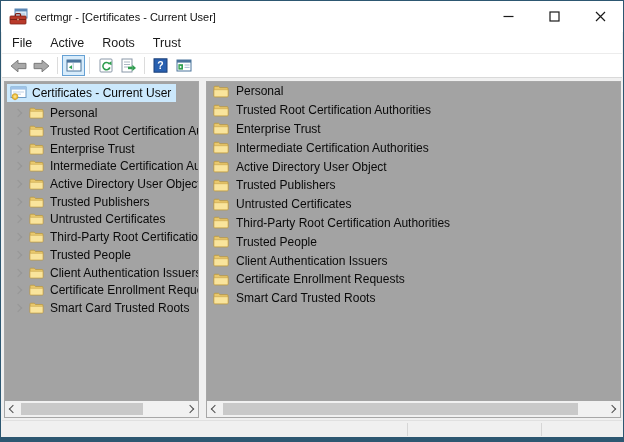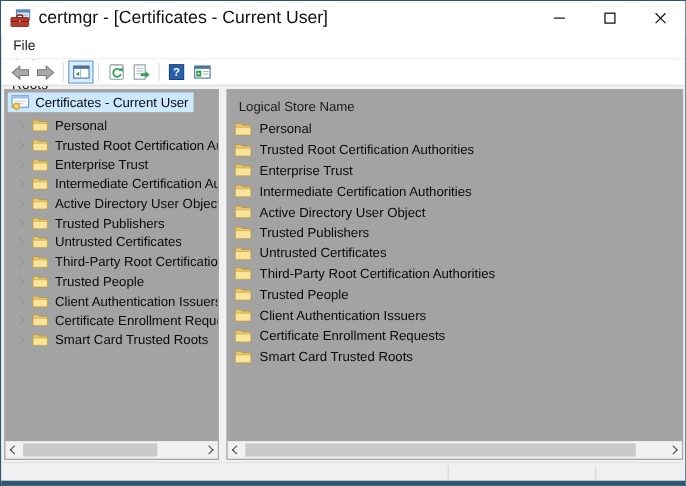--- a/index.html
+++ b/index.html
@@ -7,26 +7,26 @@
     position:relative;width:624px;height:442px;box-sizing:border-box;
     background:#f0f0f0;border:1px solid #2d5771;overflow:hidden;
     font-family:"Liberation Sans",sans-serif;color:#1a1a1a;
     -webkit-font-smoothing:antialiased;
   }
   .window::after{content:"";position:absolute;left:0;right:0;bottom:0;height:4px;background:#2d5771;}
 
   
   .titlebar{position:absolute;top:0;left:0;right:0;height:31px;background:#fff;display:flex;align-items:center;}
   .app-icon{margin-left:8px;flex:0 0 auto;display:flex;}
-  .title-text{margin-left:7px;font-size:16px;color:#101010;white-space:nowrap;}
+  .title-text{margin-left:7px;font-size:11px;color:#101010;white-space:nowrap;}
   .win-controls{margin-left:auto;display:flex;height:100%;}
   .wbtn{width:46px;height:100%;display:flex;align-items:center;justify-content:center;}
 
   
-  .menubar{position:absolute;top:31px;left:1px;right:1px;height:21px;background:#fff;display:flex;align-items:flex-start;font-size:12.5px;border-bottom:1px solid #ececec;flex-direction:column;}
+  .menubar{position:absolute;top:31px;left:1px;right:1px;height:21px;background:#fff;display:flex;align-items:center;font-size:12.5px;border-bottom:1px solid #ececec;}
   .menu-item{padding:2px 9px;white-space:nowrap;}
   .menu-item:first-child{margin-left:1px;}
 
   
   .toolbar{position:absolute;top:53px;left:1px;right:1px;height:24px;background:#fff;display:flex;align-items:center;padding-left:5px;border-bottom:1px solid #d9d9d9;box-sizing:border-box;}
   .tb-btn{width:23px;height:21px;display:flex;align-items:center;justify-content:center;box-sizing:border-box;}
   .tb-btn.active{background:#d8ecfb;border:1px solid #66a1d4;}
   .tb-sep{width:1px;height:17px;background:#dcdcdc;margin:0 4px;flex:0 0 auto;}
 
   
@@ -286,21 +286,20 @@
       <div class="sb-arrow right">
           <span class="sb-chev-r"></span>
         </div>
     </div>
   </div>
 
   <div class="splitter"></div>
 
   <div class="pane right-pane">
     <div class="pane-content">
-      <div class="list-header">Logical Store Name</div>
 
       <div class="list-row">
         <svg class="icon-folder" width="16" height="13" viewBox="0 0 16 13">
             <use href="#folder-shape"></use>
           </svg>
         <span class="lbl">Personal</span>
       </div>
       <div class="list-row">
         <svg class="icon-folder" width="16" height="13" viewBox="0 0 16 13">
             <use href="#folder-shape"></use>

